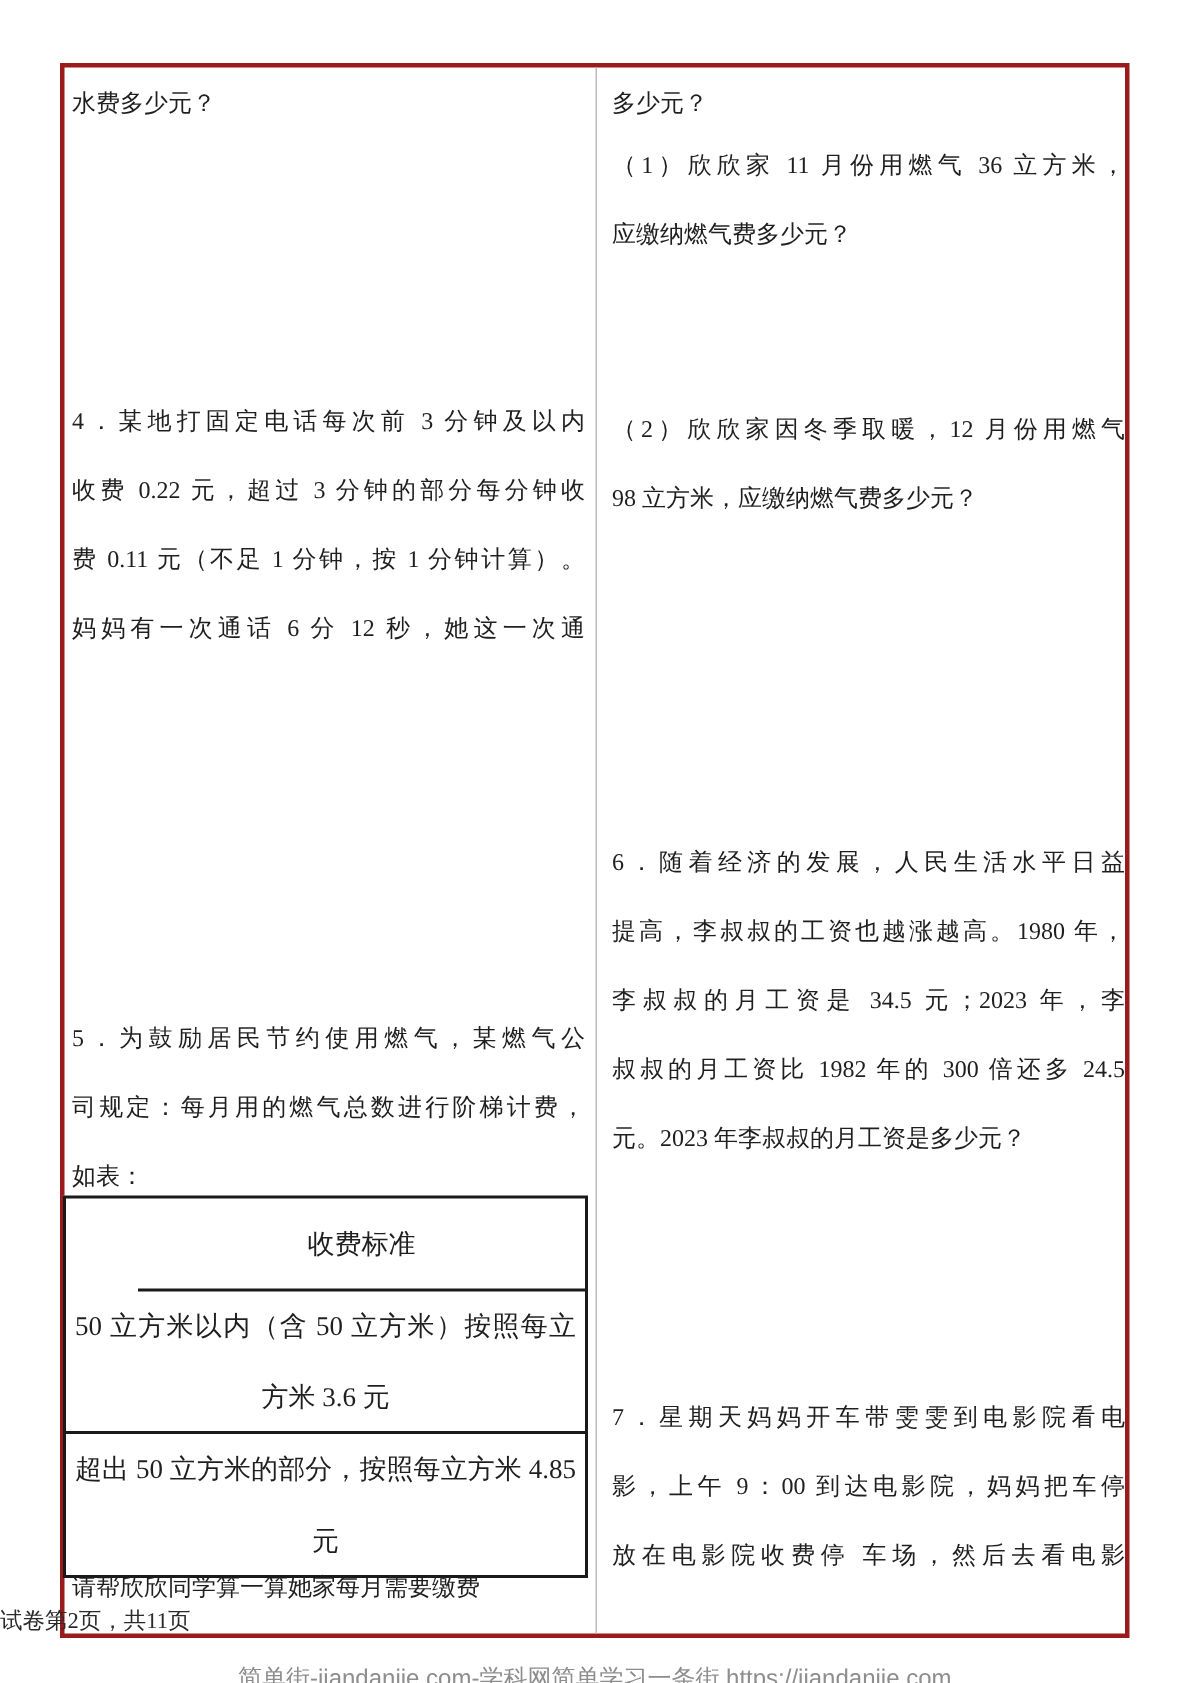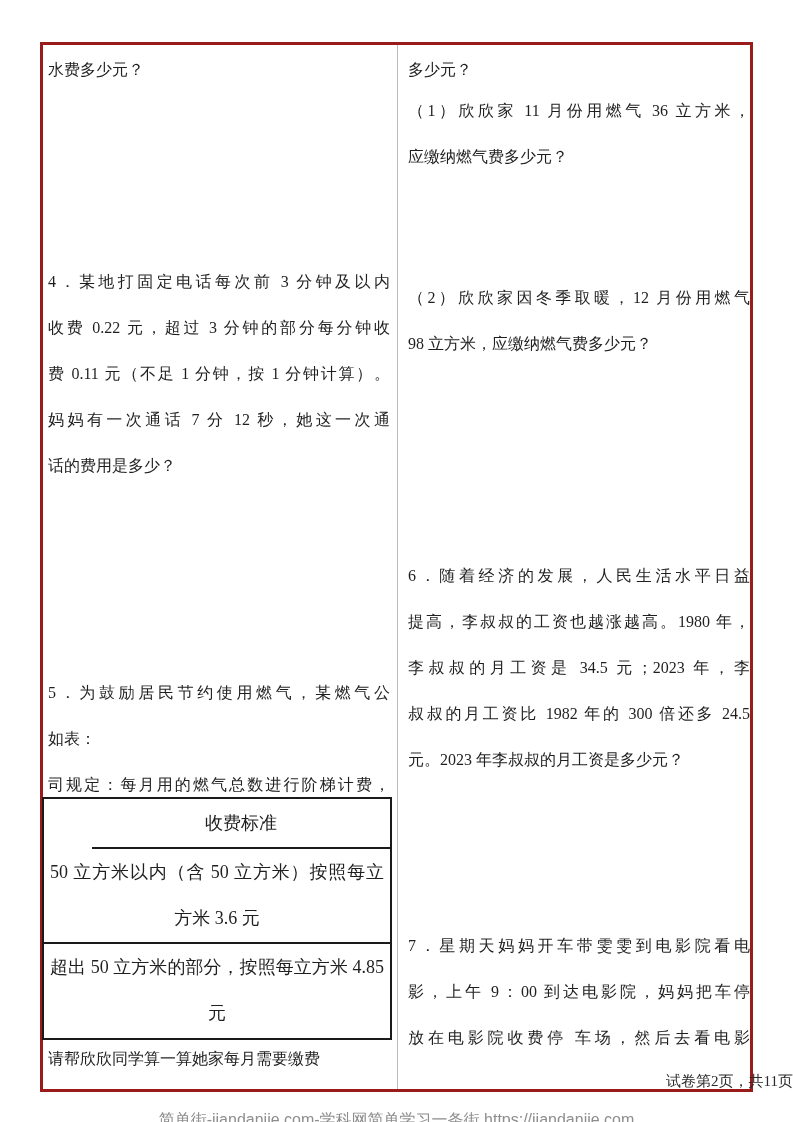--- a/index.html
+++ b/index.html
@@ -21,34 +21,34 @@
   .rcol{left:408px;width:342px;}
   .line{white-space:nowrap;}
   .just{text-align:justify;text-align-last:justify;white-space:normal;}
   
   .fee-table{
     position:absolute;left:42px;top:797px;width:350px;
     border:2px solid #1a1a1a;box-sizing:border-box;background:#fff;
     font-size:18px;line-height:46px;
   }
   .fee-header{
-    height:50px;border-bottom:2px solid #1a1a1a;box-sizing:border-box;
+    height:62px;border-bottom:2px solid #1a1a1a;box-sizing:border-box;
     display:flex;align-items:center;justify-content:center;margin-left:48px;
   }
   .fee-row{
     box-sizing:border-box;padding:0 6px;
-    display:flex;flex-direction:column;justify-content:flex-start;
+    display:flex;flex-direction:column;justify-content:space-between;
   }
   .fee-row1{height:95px;border-bottom:2px solid #1a1a1a;}
   .fee-row2{height:94px;}
   .cell-line-fill{text-align:justify;text-align-last:justify;}
   .cell-line-center{text-align:center;}
   
   .page-label{
-    position:absolute;left:0;top:1070px;width:793px;text-align:right;
+    position:absolute;left:0;top:1070px;width:793px;text-align:left;
     font-size:15px;line-height:22px;color:#2a2a2a;
     font-family:"Liberation Serif","DejaVu Serif",serif;
   }
   .watermark{
     position:absolute;left:0;top:1068px;width:793px;text-align:center;
     font-size:16px;line-height:24px;color:#8d8d8d;
     font-family:"Liberation Sans","DejaVu Sans",sans-serif;
     margin-top:40px;
   }
 </style>
@@ -61,28 +61,27 @@
   <div class="divider"></div>
 
   <div class="block lcol" style="top:47px">
     <div class="line">水费多少元？</div>
   </div>
 
   <div class="block lcol" style="top:259px">
     <div class="line just">4．某地打固定电话每次前 3 分钟及以内</div>
     <div class="line just">收费 0.22 元，超过 3 分钟的部分每分钟收</div>
     <div class="line just">费 0.11 元（不足 1 分钟，按 1 分钟计算）。</div>
-    <div class="line just">妈妈有一次通话 7 分 12 秒，她这一次通</div>
-    <div class="line">话的费用是多少？</div>
+    <div class="line just">妈妈有一次通话 6 分 12 秒，她这一次通</div>
   </div>
 
   <div class="block lcol" style="top:670px">
     <div class="line just">5．为鼓励居民节约使用燃气，某燃气公</div>
+    <div class="line just">司规定：每月用的燃气总数进行阶梯计费，</div>
     <div class="line">如表：</div>
-    <div class="line just">司规定：每月用的燃气总数进行阶梯计费，</div>
   </div>
 
   <div class="fee-table">
     <div class="fee-header">
       <span>收费标准</span>
     </div>
     <div class="fee-row fee-row1">
       <div class="cell-line-fill">50 立方米以内（含 50 立方米）按照每立</div>
       <div class="cell-line-center">方米 3.6 元</div>
     </div>
@@ -98,21 +97,21 @@
 
   <div class="block rcol" style="top:47px">
     <div class="line">多少元？</div>
   </div>
 
   <div class="block rcol" style="top:88px">
     <div class="line just">（1）欣欣家 11 月份用燃气 36 立方米，</div>
     <div class="line">应缴纳燃气费多少元？</div>
   </div>
 
-  <div class="block rcol" style="top:275px">
+  <div class="block rcol" style="top:264px">
     <div class="line just">（2）欣欣家因冬季取暖，12 月份用燃气</div>
     <div class="line">98 立方米，应缴纳燃气费多少元？</div>
   </div>
 
   <div class="block rcol" style="top:553px">
     <div class="line just">6．随着经济的发展，人民生活水平日益</div>
     <div class="line just">提高，李叔叔的工资也越涨越高。1980 年，</div>
     <div class="line just">李叔叔的月工资是 34.5 元；2023 年，李</div>
     <div class="line just">叔叔的月工资比 1982 年的 300 倍还多 24.5</div>
     <div class="line">元。2023 年李叔叔的月工资是多少元？</div>

